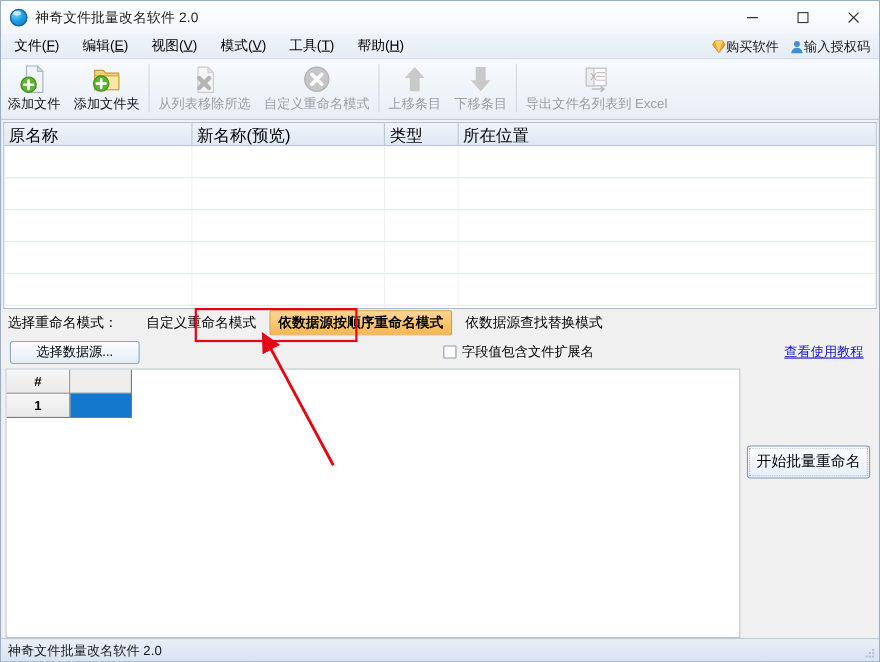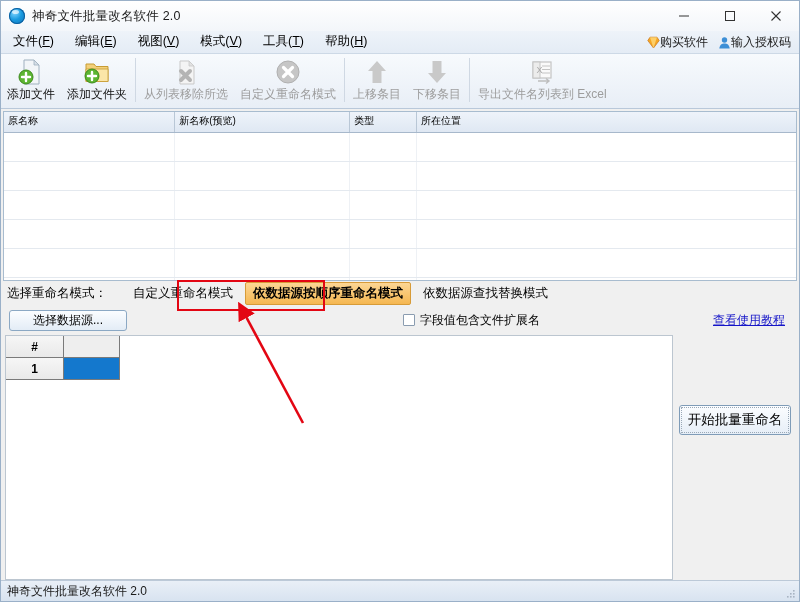--- a/index.html
+++ b/index.html
@@ -166,21 +166,21 @@
     overflow: hidden;
   }
   .fl-header {
     display: flex;
     height: 20px;
     background: linear-gradient(#eef3fa, #dfe8f3);
     border-bottom: 1px solid #a7b8cb;
     flex: 0 0 auto;
   }
   .fl-col {
-    font-size: 10px;
+    font-size: 15px;
     color: #000;
     padding: 2px 0 0 4px;
     box-sizing: border-box;
     border-right: 1px solid #b9c7d6;
     white-space: nowrap;
     overflow: hidden;
   }
   .fl-body {
     flex: 1 1 auto;
     position: relative;

